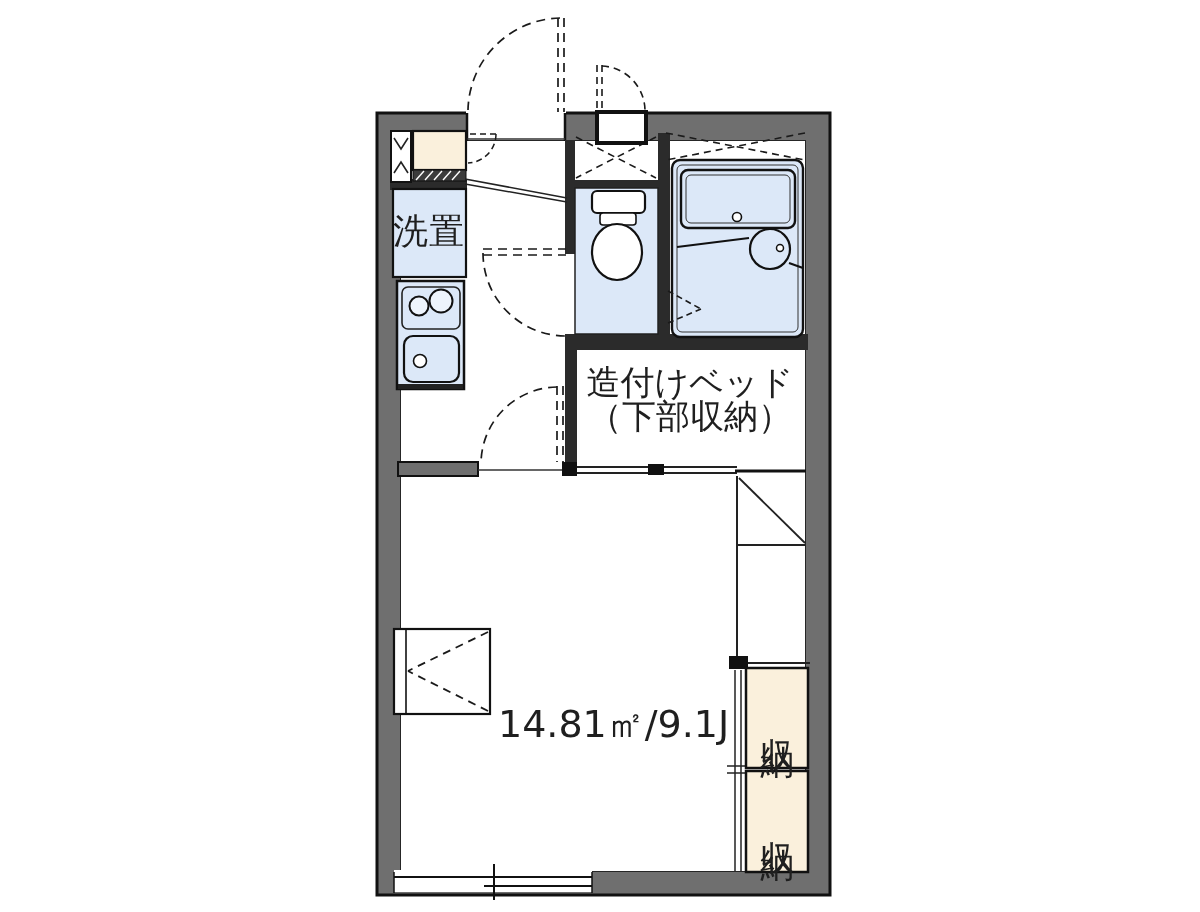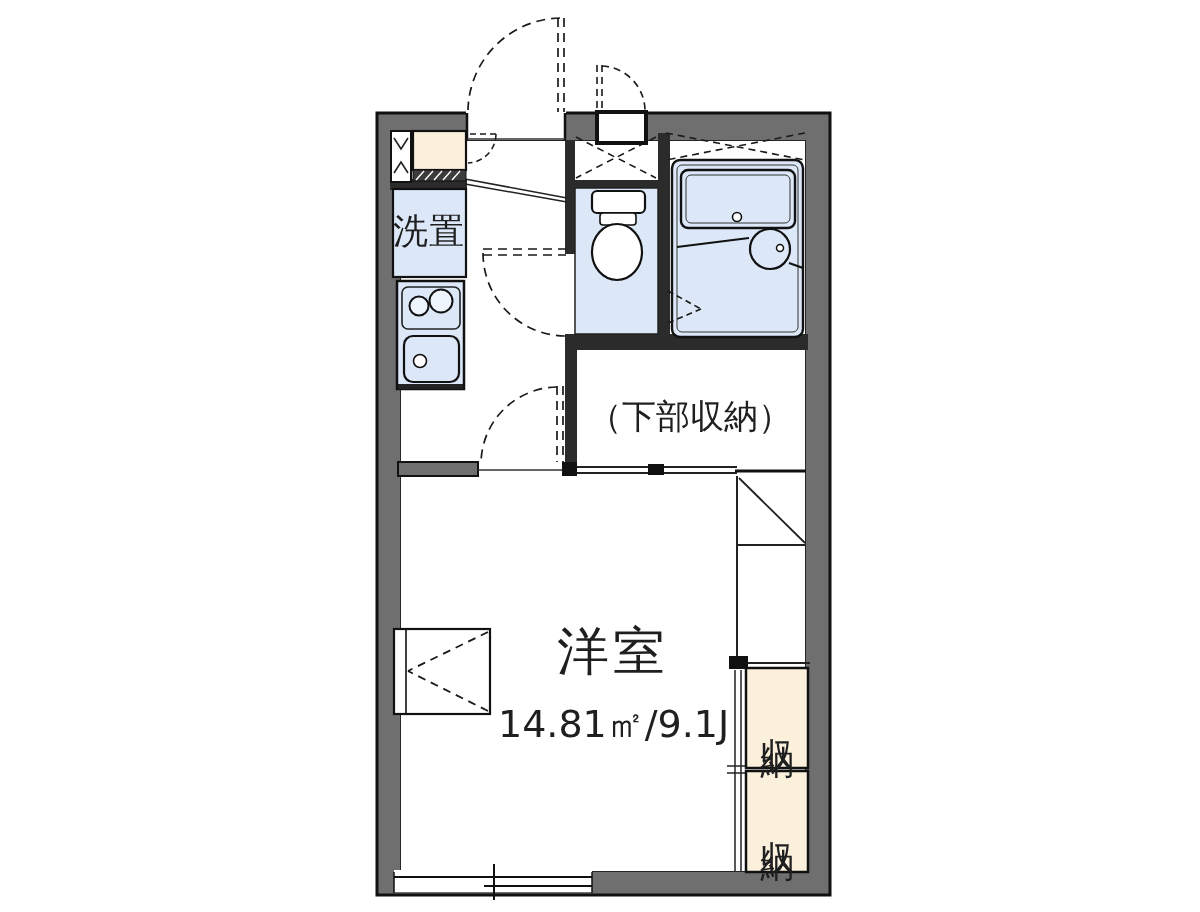--- a/index.html
+++ b/index.html
@@ -211,19 +211,19 @@
       <line x1="394" y1="877" x2="592" y2="877" stroke="#111" stroke-width="2"></line>
       <line x1="484" y1="886" x2="592" y2="886" stroke="#111" stroke-width="2"></line>
       <line x1="494" y1="864" x2="494" y2="900" stroke="#111" stroke-width="2"></line>
       <line x1="394" y1="872" x2="394" y2="893" stroke="#111" stroke-width="1.5"></line>
       <line x1="592" y1="872" x2="592" y2="893" stroke="#111" stroke-width="1.5"></line>
     </g>
 
   </svg>
 
   <div class="lbl lbl-laundry">洗置</div>
+  <div class="lbl lbl-bed1">造付けベッド</div>
   <div class="lbl lbl-bed2">（下部収納）</div>
-  <div class="lbl lbl-room">洋室</div>
   <div class="lbl lbl-area">14.81㎡/9.1J</div>
   <div class="lbl lbl-closet lbl-closet-1">収納</div>
   <div class="lbl lbl-closet lbl-closet-2">収納</div>
 
 </div>
 
 </body></html>

